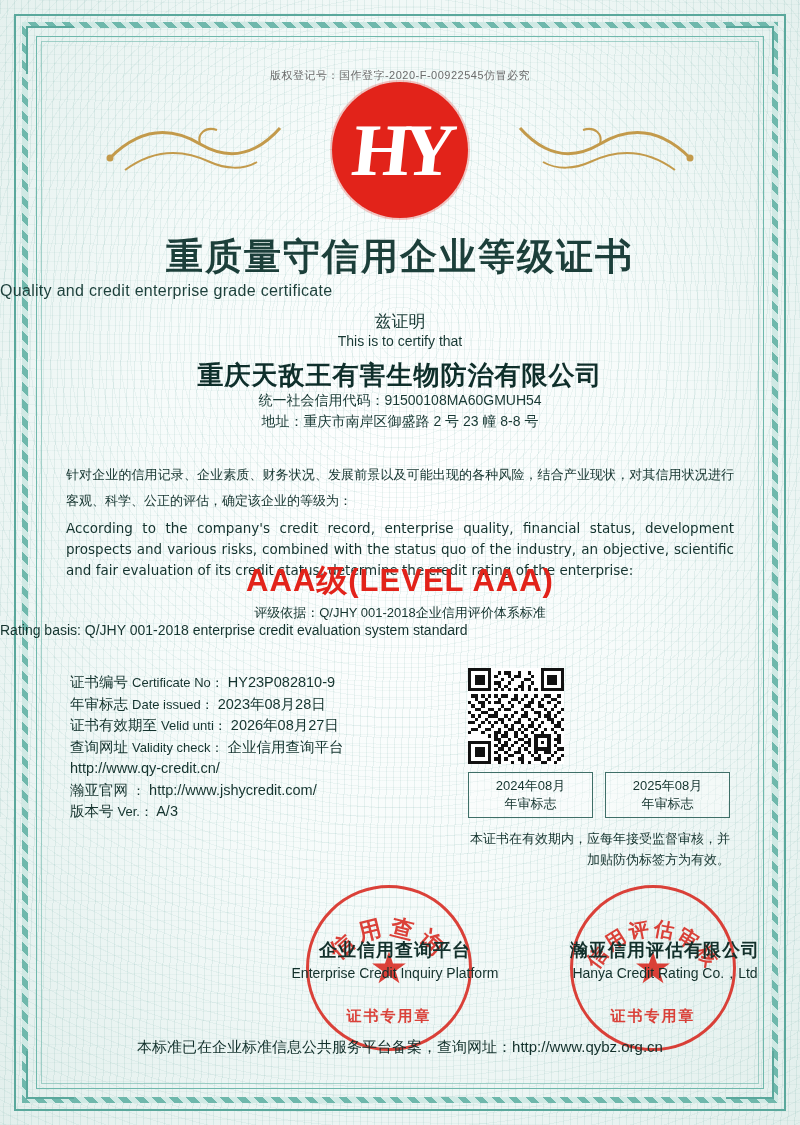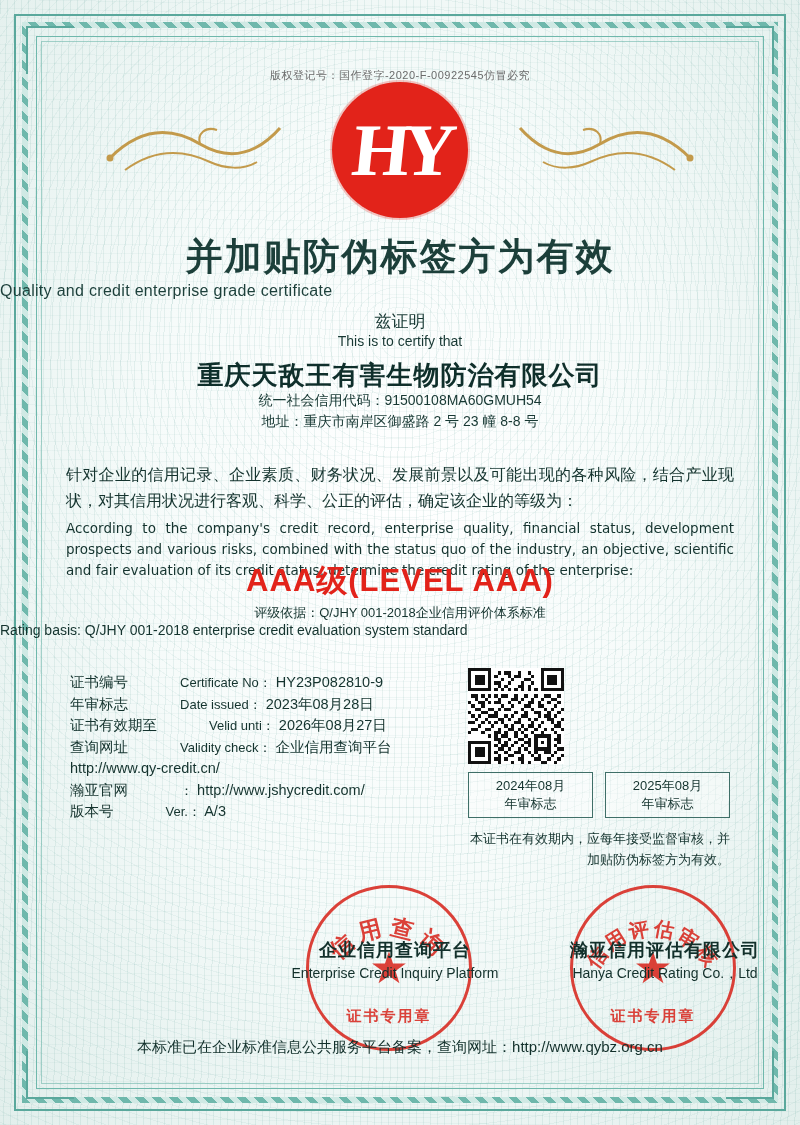--- a/index.html
+++ b/index.html
@@ -114,21 +114,21 @@
   .address{
     position:absolute;top:413px;left:0;width:100%;text-align:center;
     font-size:14px;color:#173833;
   }
 
   .para{
     position:absolute;left:66px;right:66px;top:462px;
     color:#14332e;
   }
   .para .cn{
-    font-size:16px;line-height:26px;text-align:justify;
+    font-size:13px;line-height:26px;text-align:justify;
   }
   .para .en{
     font-size:13.5px;line-height:21px;text-align:justify;margin-top:4px;
     font-family:"DejaVu Sans", sans-serif;
   }
 
   .level{
     position:absolute;left:0;top:560px;width:100%;text-align:center;
     font-size:31px;font-weight:bold;color:#e2231a;letter-spacing:1px;
   }
@@ -141,21 +141,21 @@
     font-size:14px;color:#14332e;
   }
 
   
   .details{
     position:absolute;left:70px;top:672px;width:380px;
     font-size:14.5px;color:#14332e;line-height:21.5px;
   }
   .details .row{white-space:nowrap;}
   .details .lbl-cn{}
-  .details .lbl-en{font-size:13px;padding-left:48px;}
+  .details .lbl-en{font-size:13px;}
   .details .val{}
 
   
   .qr{
     position:absolute;left:468px;top:668px;width:96px;height:96px;
     background:#fff;
   }
   .qr svg{display:block;}
 
   .qr-note{
@@ -249,21 +249,21 @@
         <path d="M160,52 C130,30 100,32 75,44 C60,51 42,52 28,44" fill="none" stroke="#c39a4b" stroke-width="2"></path>
         <circle cx="175" cy="40" r="3.5" fill="#c39a4b"></circle>
         <path d="M85,26 C88,16 80,8 68,12" fill="none" stroke="#c39a4b" stroke-width="2"></path>
       </svg>
     </div>
 
     <div class="logo">
       <div class="mark">HY</div>
     </div>
 
-    <div class="title-cn">并加贴防伪标签方为有效</div>
+    <div class="title-cn">重质量守信用企业等级证书</div>
     <div class="title-en">Quality and credit enterprise grade certificate</div>
 
     <div class="certify-cn">兹证明</div>
     <div class="certify-en">This is to certify that</div>
 
     <div class="company">重庆天敌王有害生物防治有限公司</div>
     <div class="code">统一社会信用代码：91500108MA60GMUH54</div>
     <div class="address">地址：重庆市南岸区御盛路 2 号 23 幢 8-8 号</div>
 
     <div class="para">

